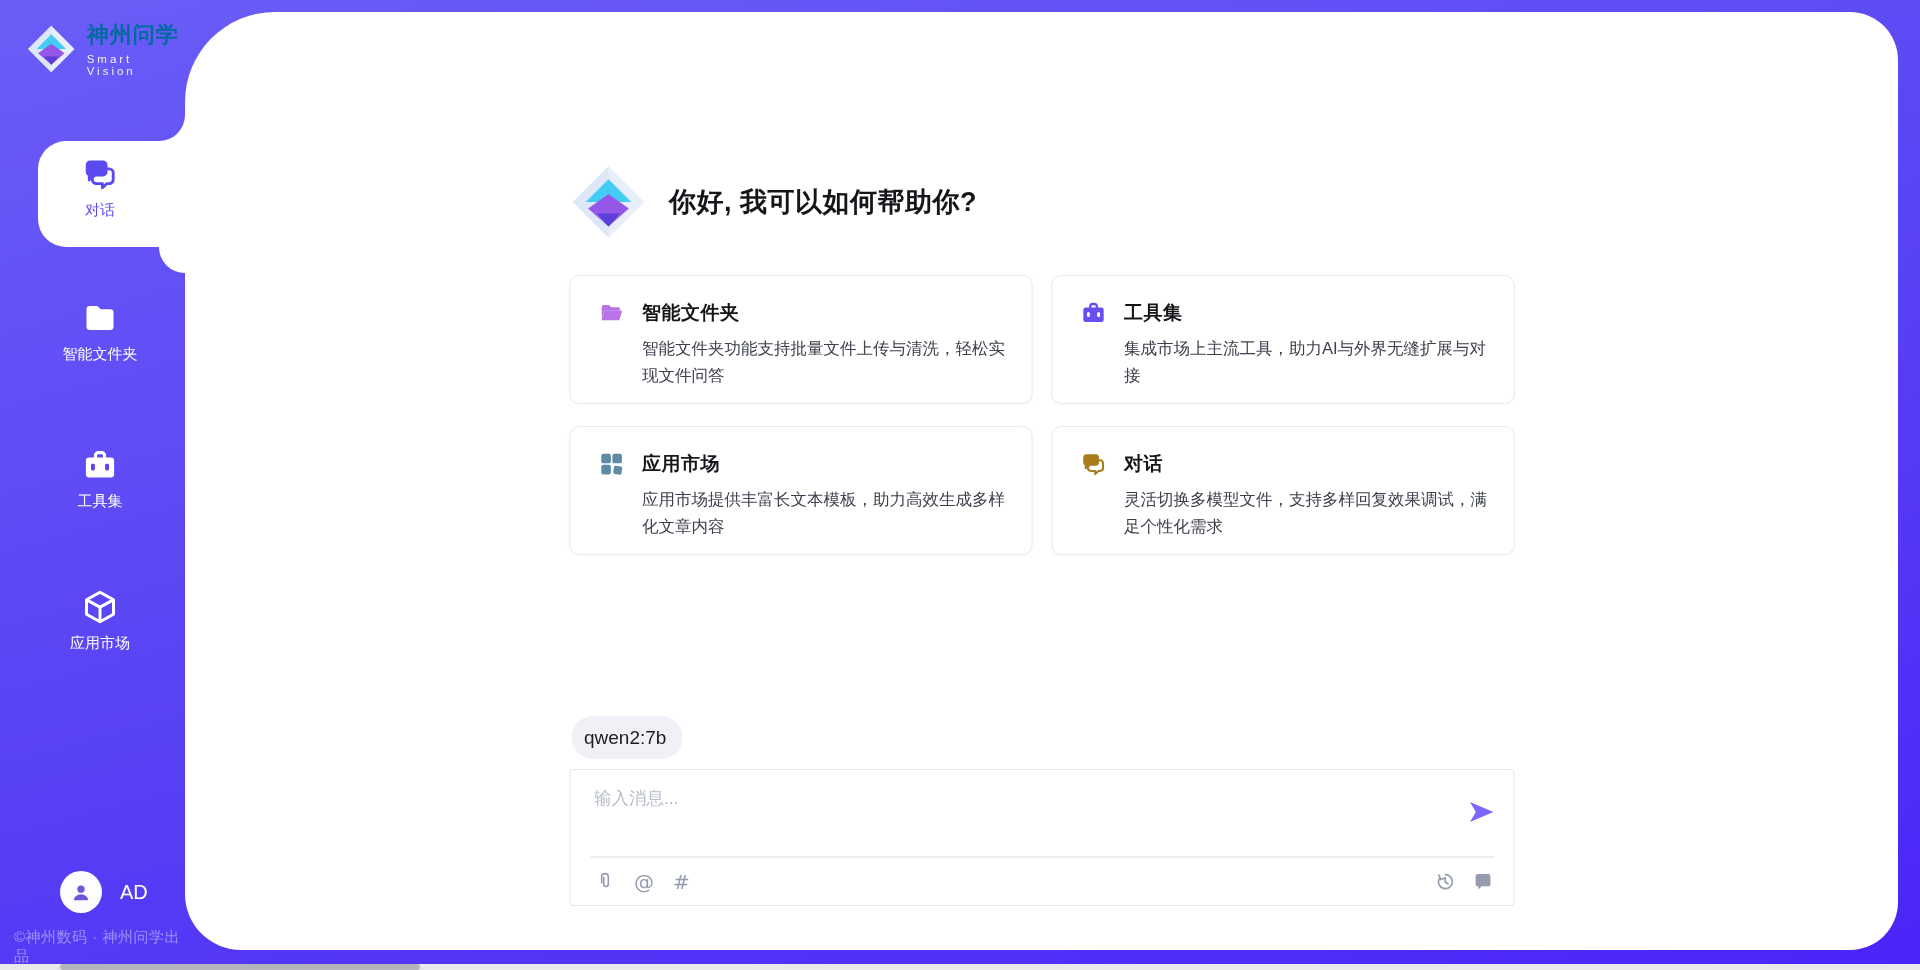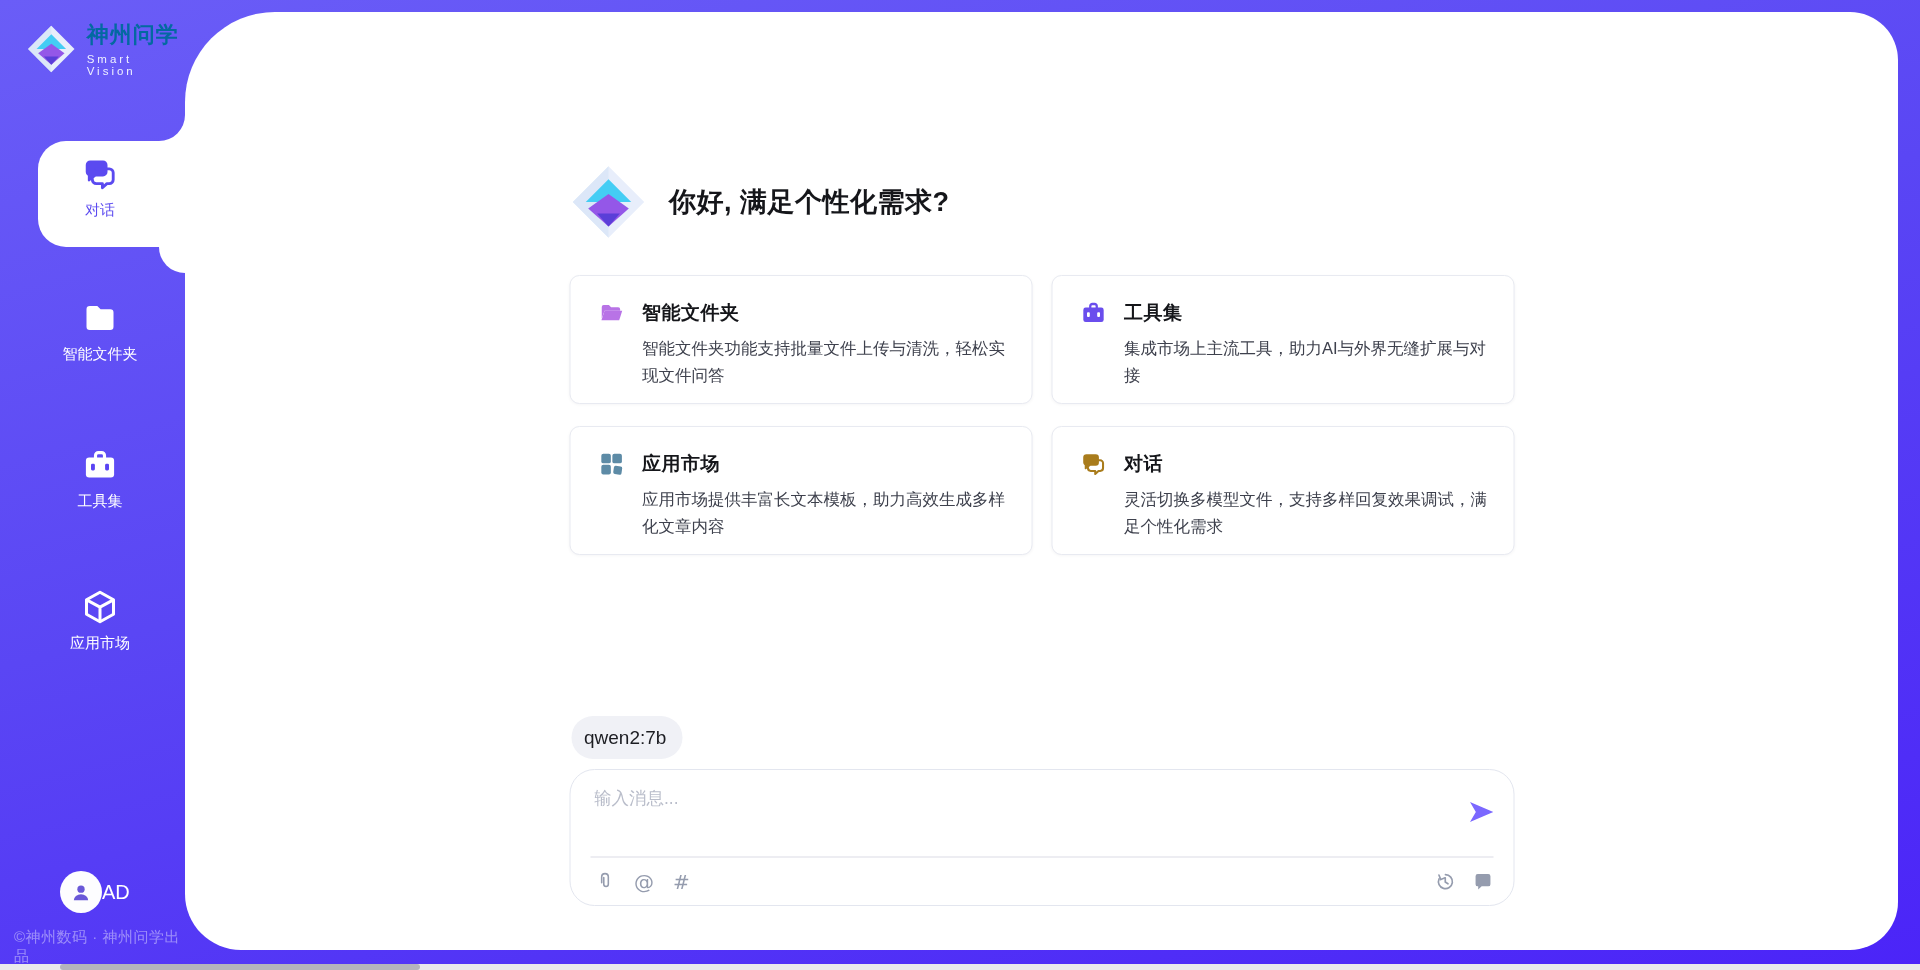--- a/index.html
+++ b/index.html
@@ -25,21 +25,21 @@
     position:absolute; left:38px; top:141px; width:147px; height:106px;
     background:#fff; border-radius:28px 0 0 28px;
   }
   .nav-active-tab .corner { position:absolute; right:0; width:26px; height:26px; }
   .nav-active-tab .corner.top { top:-26px; }
   .nav-active-tab .corner.bottom { bottom:-26px; }
   .nav-item.active { left:30px; top:156px; }
   .nav-item.active svg { color:#5b4af0; }
   .nav-item.active .nav-label { color:#5b4af0; font-weight:500; }
 
-  .user-row { position:absolute; left:60px; top:871px; display:flex; align-items:center; gap:0; cursor:pointer; }
+  .user-row { position:absolute; left:60px; top:871px; display:flex; align-items:center; gap:18px; cursor:pointer; }
   .avatar { width:42px; height:42px; border-radius:50%; background:#fdfdff; display:flex; align-items:center; justify-content:center; }
   .avatar svg { width:26px; height:26px; }
   .user-name { color:#fff; font-size:20px; font-weight:500; }
 
   .side-footer { position:absolute; left:14px; top:928px; color:rgba(255,255,255,0.42); font-size:15px; letter-spacing:0.5px; }
 
   
   .shell {
     position:absolute; left:185px; top:12px; width:1713px; height:938px;
     background:#fff; border-radius:90px 48px 48px 56px;
@@ -71,21 +71,21 @@
   .model-pill {
     position:absolute; top:704px; left:2px; height:43px; padding:0 16px 0 13px;
     background:#f0f1f6; border-radius:22px; display:flex; align-items:center; gap:11px; cursor:pointer;flex-direction:column;
   }
   .model-pill svg.gem { width:27px; height:27px; }
   .model-name { font-size:19px; color:#1c1d22; }
   .model-pill .chev { width:19px; height:19px; color:#3c3d44; }
 
   .composer {
     position:absolute; top:757px; left:0; width:945px; height:137px;
-    background:#fff; border:1.5px solid #e3e6ef; border-radius:25px;
+    background:#fff; border:1.5px solid #e3e6ef; border-radius:4px;
   }
   .composer textarea {
     position:absolute; left:24px; top:16px; width:840px; height:64px;
     border:none; outline:none; resize:none; font-family:inherit;
     font-size:17.5px; color:#2a2c33; background:transparent;
   }
   .composer textarea::placeholder { color:#b9bdca; }
   .send-btn { position:absolute; right:18px; top:28px; width:30px; height:30px; border:none; background:transparent; cursor:pointer; }
   .send-btn svg { width:28px; height:28px; color:#7b68ff; }
   .composer .divider { position:absolute; left:20px; right:20px; top:86px; height:1.5px; background:#ededf2; }
@@ -228,21 +228,21 @@
   <div class="side-footer">©神州数码 · 神州问学出品</div>
 </div>
 
 <div class="shell">
   <div class="column">
 
     <div class="hero">
       <svg viewBox="0 0 96 96">
           <use href="#gem"></use>
         </svg>
-      <div class="hero-title">你好, 满足个性化需求?</div>
+      <div class="hero-title">你好, 我可以如何帮助你?</div>
     </div>
 
     <div class="cards">
 
       <div class="card">
         <div class="card-head">
           <svg class="icon-folder-card" viewBox="0 0 24 24">
               <use href="#ic-folder-open"></use>
             </svg>
           <span class="card-title">智能文件夹</span>

